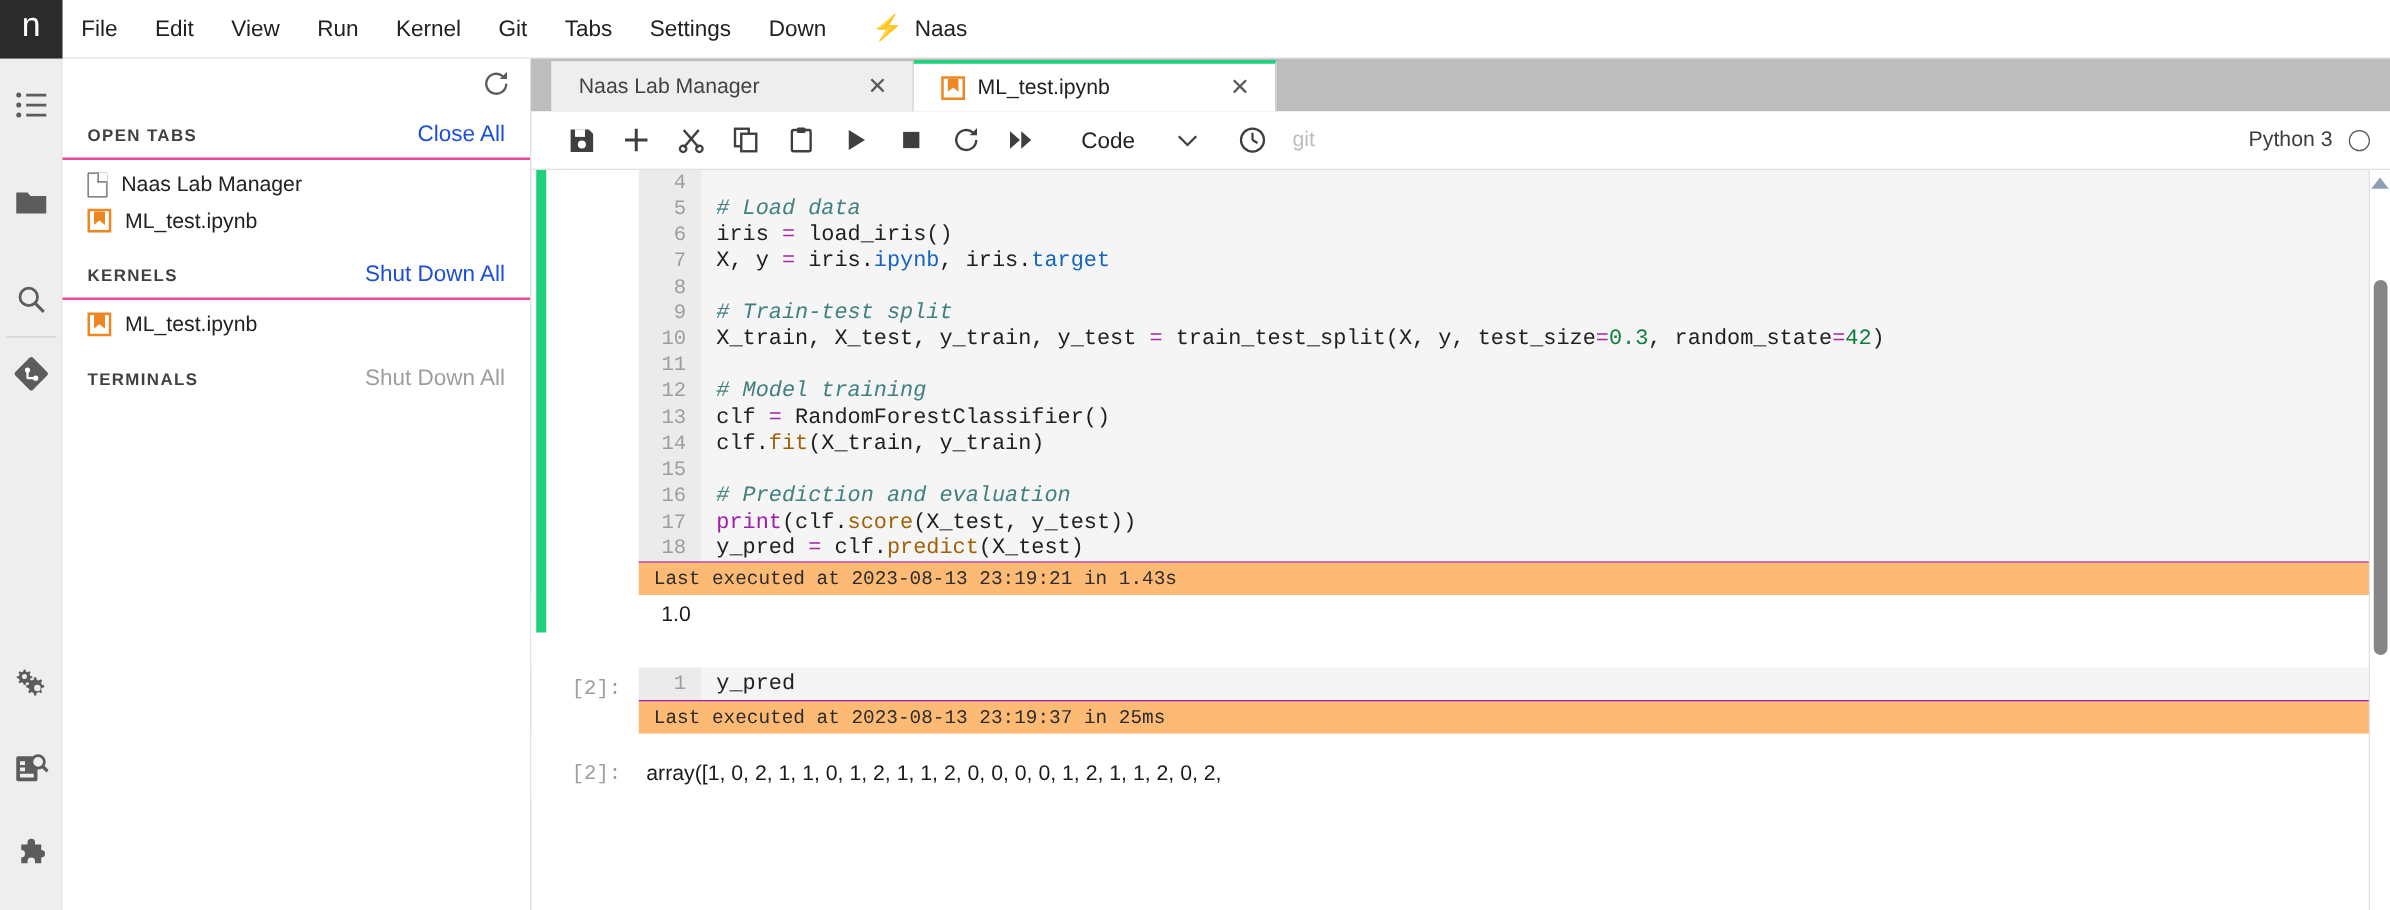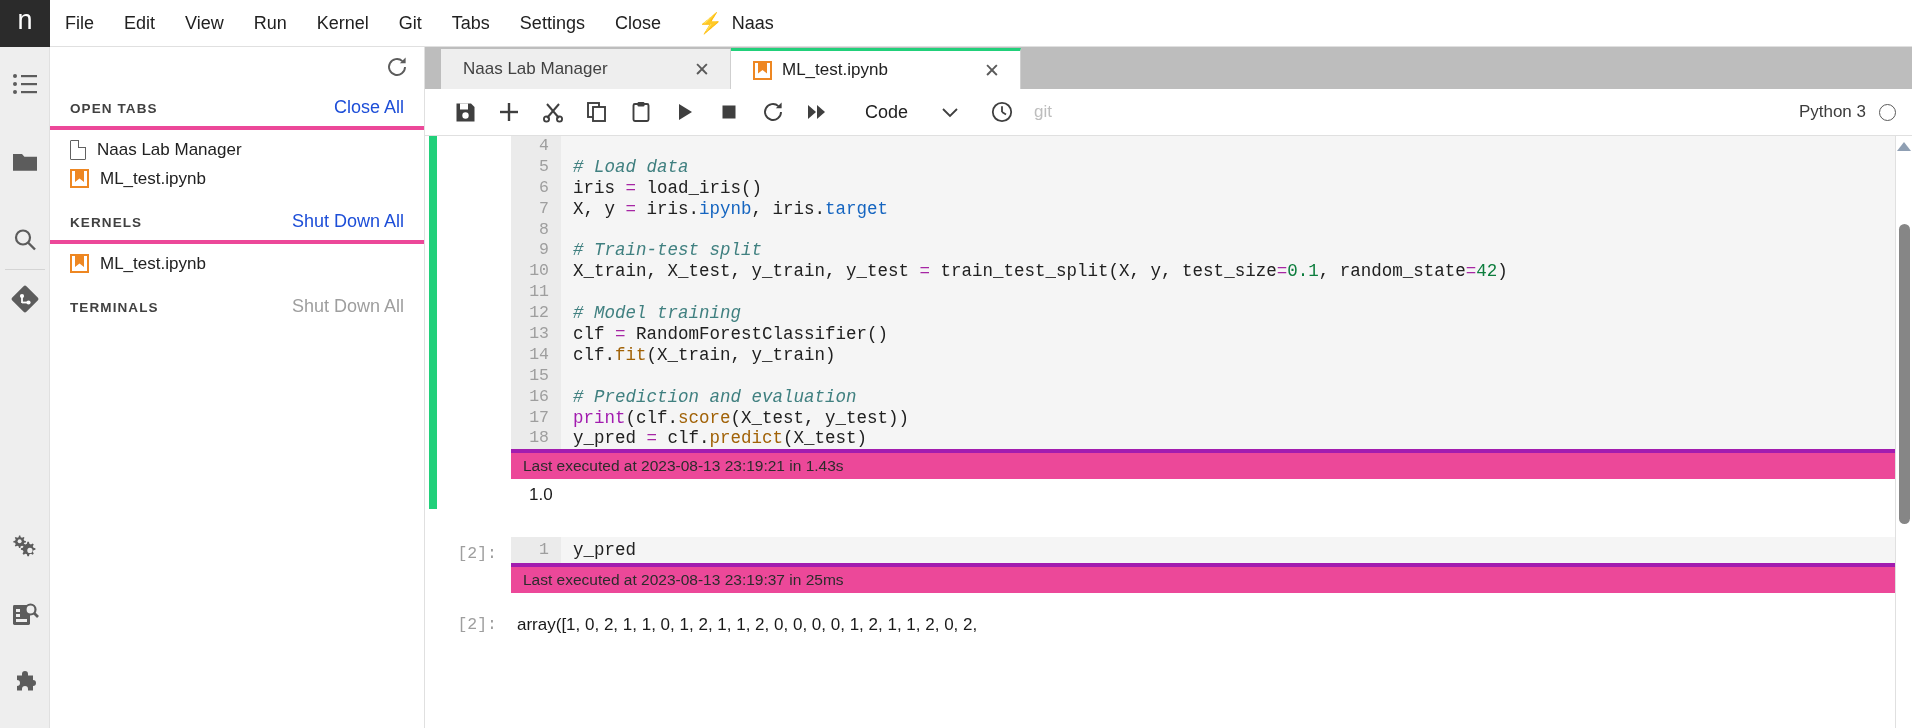--- a/index.html
+++ b/index.html
@@ -67,21 +67,21 @@
   }
   .sp-toolbar {
     height: 40px; display: flex; align-items: center;
     justify-content: flex-end; padding-right: 16px;
     border-bottom: 0;
   }
   .sp-refresh { cursor: pointer; color: #616161; display: flex; }
   .sp-section-head {
     display: flex; align-items: baseline; justify-content: space-between;
     padding: 10px 20px 8px 20px;
-    border-bottom: 4px solid #ec4899;
+    border-bottom: 2px solid #ec4899;
   }
   .sp-section-title {
     font-size: 13.5px; letter-spacing: 1.1px; font-weight: 700;
     color: #414141; text-transform: uppercase;
   }
   .sp-action { font-size: 18px; color: #1d4ed8; cursor: pointer; }
   .sp-action.disabled { color: #9e9e9e; cursor: default; }
   .sp-item {
     display: flex; align-items: center; gap: 11px;
     padding: 4px 20px; height: 29px; cursor: pointer;
@@ -204,24 +204,24 @@
     font-size: 16.5px;
   }
   .ltext { padding-left: 12px; color: #212121; background: #f5f5f5; flex:1 1 auto;}
   .tok-com { color: #408080; font-style: italic; }
   .tok-op  { color: #a626a4; }
   .tok-attr{ color: #1565c0; }
   .tok-num { color: #0c7d3d; }
   .tok-kw  { color: #a21caf; }
   .tok-fn  { color: #a16207; }
   .exec-footer {
-    font-family: Liberation Sans, sans-serif;
+    font-family: Liberation Mono, monospace;
     font-size: 15.5px; color: #2c2c2c;
-    background: #ec4899;
-    border-top: 4px solid #a21caf;
+    background: #fdba74;
+    border-top: 1px solid #a21caf;
     padding: 4px 0 4px 12px;
   }
   .output-area {
     font-family: Liberation Sans, sans-serif;
     font-size: 17px; color: #1a1a1a;
     padding: 10px 0 10px 18px;
     white-space: pre;
   }
   .out-prompt {
     width: 74px; flex: 0 0 auto;
@@ -263,21 +263,21 @@
     </div>
     <div class="menu-items">
       <div class="menu-item">File</div>
       <div class="menu-item">Edit</div>
       <div class="menu-item">View</div>
       <div class="menu-item">Run</div>
       <div class="menu-item">Kernel</div>
       <div class="menu-item">Git</div>
       <div class="menu-item">Tabs</div>
       <div class="menu-item">Settings</div>
-      <div class="menu-item">Close</div>
+      <div class="menu-item">Down</div>
       <div class="menu-item naas-item">
         <span class="bolt">⚡</span>
         <span>Naas</span>
       </div>
     </div>
   </div>
 
   <div class="activitybar">
     <div style="height:12px"></div>
     <div class="ab-icon">
@@ -507,21 +507,21 @@
           <div class="code-line">
             <span class="lnum">8</span>
             <span class="ltext"><span></span></span>
           </div>
           <div class="code-line">
             <span class="lnum">9</span>
             <span class="ltext"><span class="tok-com"># Train-test split</span></span>
           </div>
           <div class="code-line">
             <span class="lnum">10</span>
-            <span class="ltext"><span>X_train, X_test, y_train, y_test </span><span class="tok-op">=</span><span> train_test_split(X, y, test_size</span><span class="tok-op">=</span><span class="tok-num">0.1</span><span>, random_state</span><span class="tok-op">=</span><span class="tok-num">42</span><span>)</span></span>
+            <span class="ltext"><span>X_train, X_test, y_train, y_test </span><span class="tok-op">=</span><span> train_test_split(X, y, test_size</span><span class="tok-op">=</span><span class="tok-num">0.3</span><span>, random_state</span><span class="tok-op">=</span><span class="tok-num">42</span><span>)</span></span>
           </div>
           <div class="code-line">
             <span class="lnum">11</span>
             <span class="ltext"><span></span></span>
           </div>
           <div class="code-line">
             <span class="lnum">12</span>
             <span class="ltext"><span class="tok-com"># Model training</span></span>
           </div>
           <div class="code-line">

